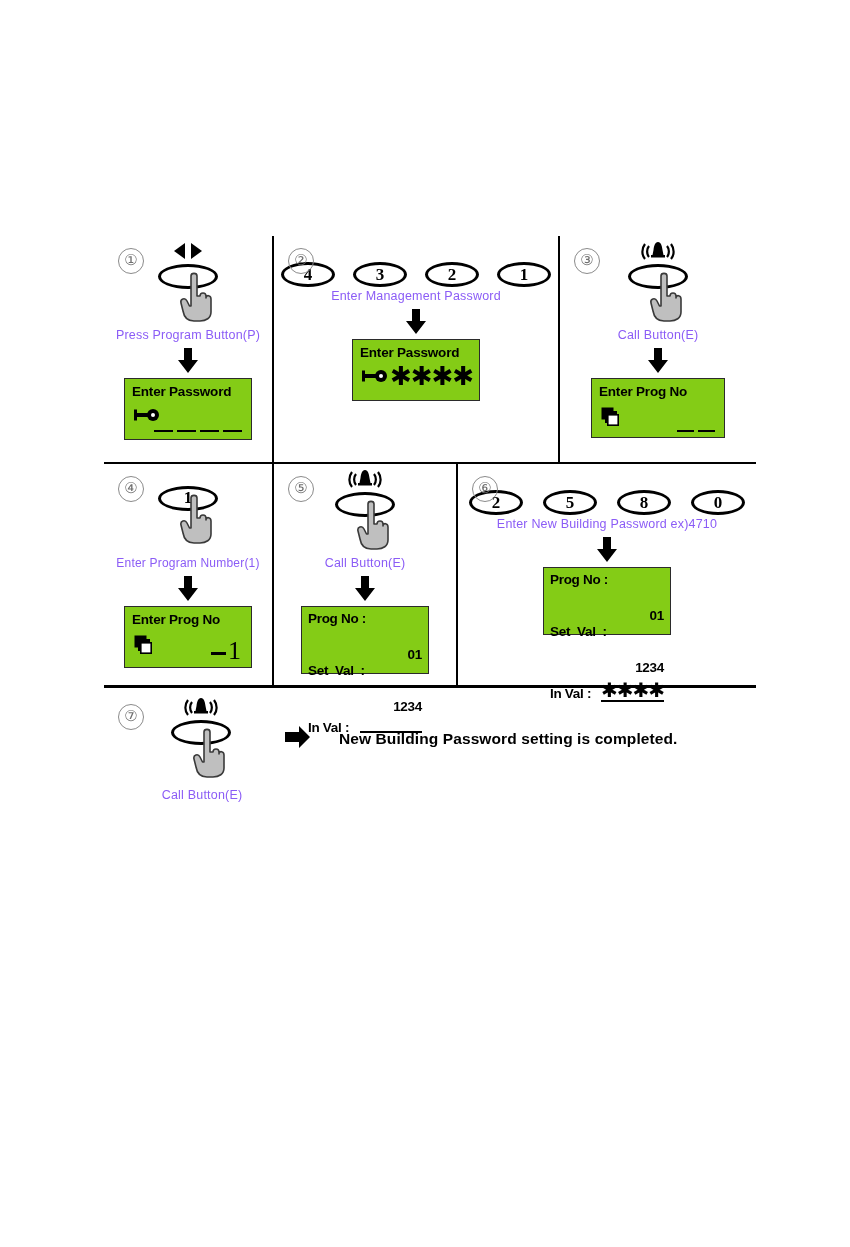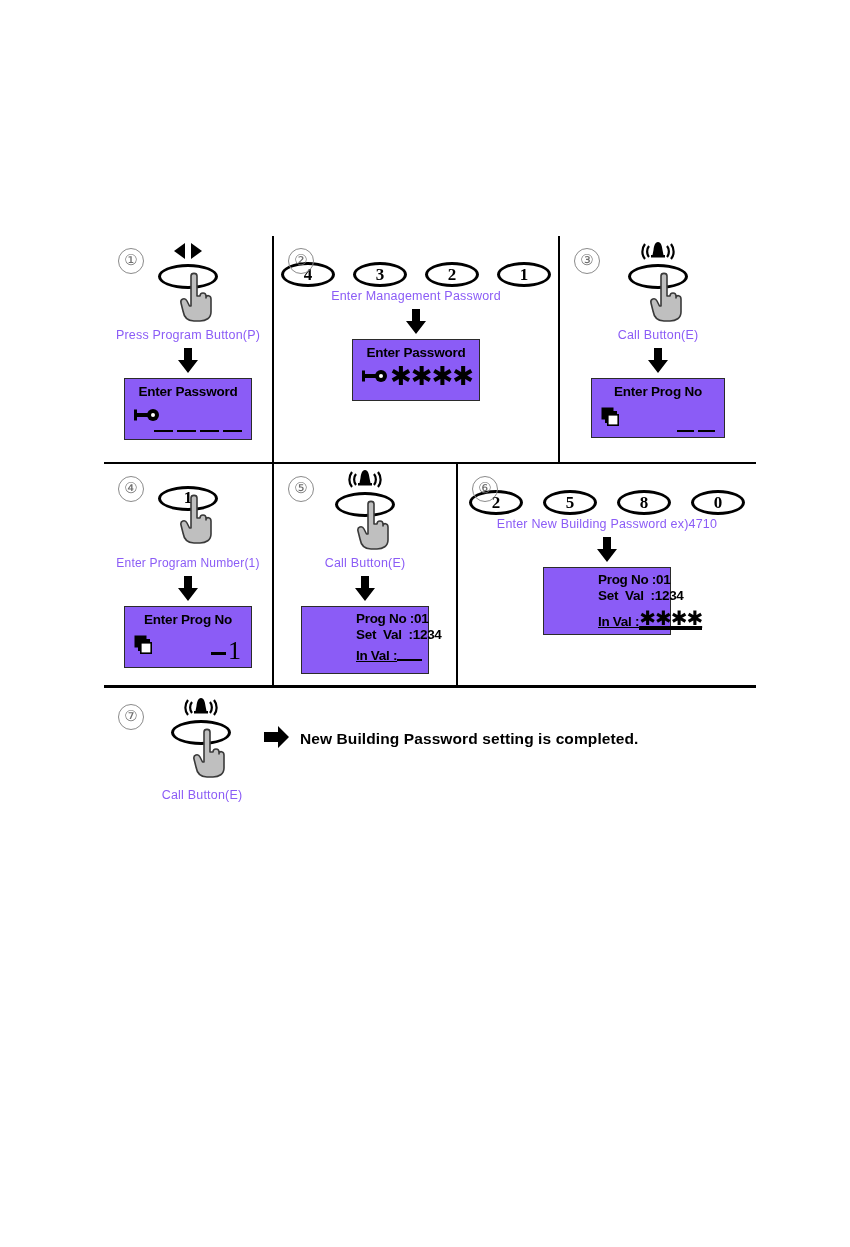--- a/index.html
+++ b/index.html
@@ -158,25 +158,24 @@
     font-weight: bold;
     font-size: 17px;
     line-height: 19px;
     color: #000;
     background: #fff;
   }
 
   
   .lcd {
     border: 1.6px solid #2b2b2b;
-    background: #8b5cf6;
+    background: #84cc16;
     box-sizing: border-box;
     position: relative;
     margin: 0 auto;
-    text-align: center;
   }
   .lcd-1 { width: 128px; height: 62px; padding: 5px 7px 0 7px; }
   .lcd-3 { width: 134px; height: 60px; padding: 5px 7px 0 7px; }
   .lcd-tri { width: 128px; height: 68px; padding: 4px 6px 0 6px; }
 
   .lcd-title {
     font-weight: bold;
     font-size: 13.5px;
     color: #000;
     letter-spacing: -0.2px;
@@ -237,26 +236,25 @@
   
   .lcd-line {
     display: flex;
     justify-content: space-between;
     font-weight: bold;
     font-size: 13.5px;
     line-height: 16px;
     letter-spacing: -0.3px;
     color: #000;
   }
-  .lcd-line .lbl { white-space: pre; margin-left: 48px; }
-  .lcd-line .val { font-family: "Liberation Sans", sans-serif; }
+  .lcd-line .lbl { white-space: pre; }
+  .lcd-line .val { font-family: "Liberation Sans", sans-serif; margin-top: 36px; }
   .lcd-line.inval {
     margin-top: 5px;
     align-items: flex-end;
-    text-decoration: underline;
   }
   .inval-blank {
     width: 62px;
     height: 2.5px;
     background: #000;
     margin-bottom: 3px;
   }
   .inval-stars {
     font-size: 20px;
     line-height: 18px;
@@ -286,25 +284,25 @@
   }
   #step7 .s7-caption {
     position: absolute;
     left: 38px;
     top: 96px;
     width: 120px;
     text-align: center;
   }
   #step7 .s7-result {
     position: absolute;
-    left: 160px;
+    left: 181px;
     top: 36px;
     display: flex;
     align-items: center;
-    gap: 10px;
+    gap: 28px;
   }
   #step7 .s7-text {
     font-size: 15.5px;
     font-weight: bold;
     color: #000;
     letter-spacing: 0.1px;
     white-space: nowrap;
   }
 </style>
 </head>

